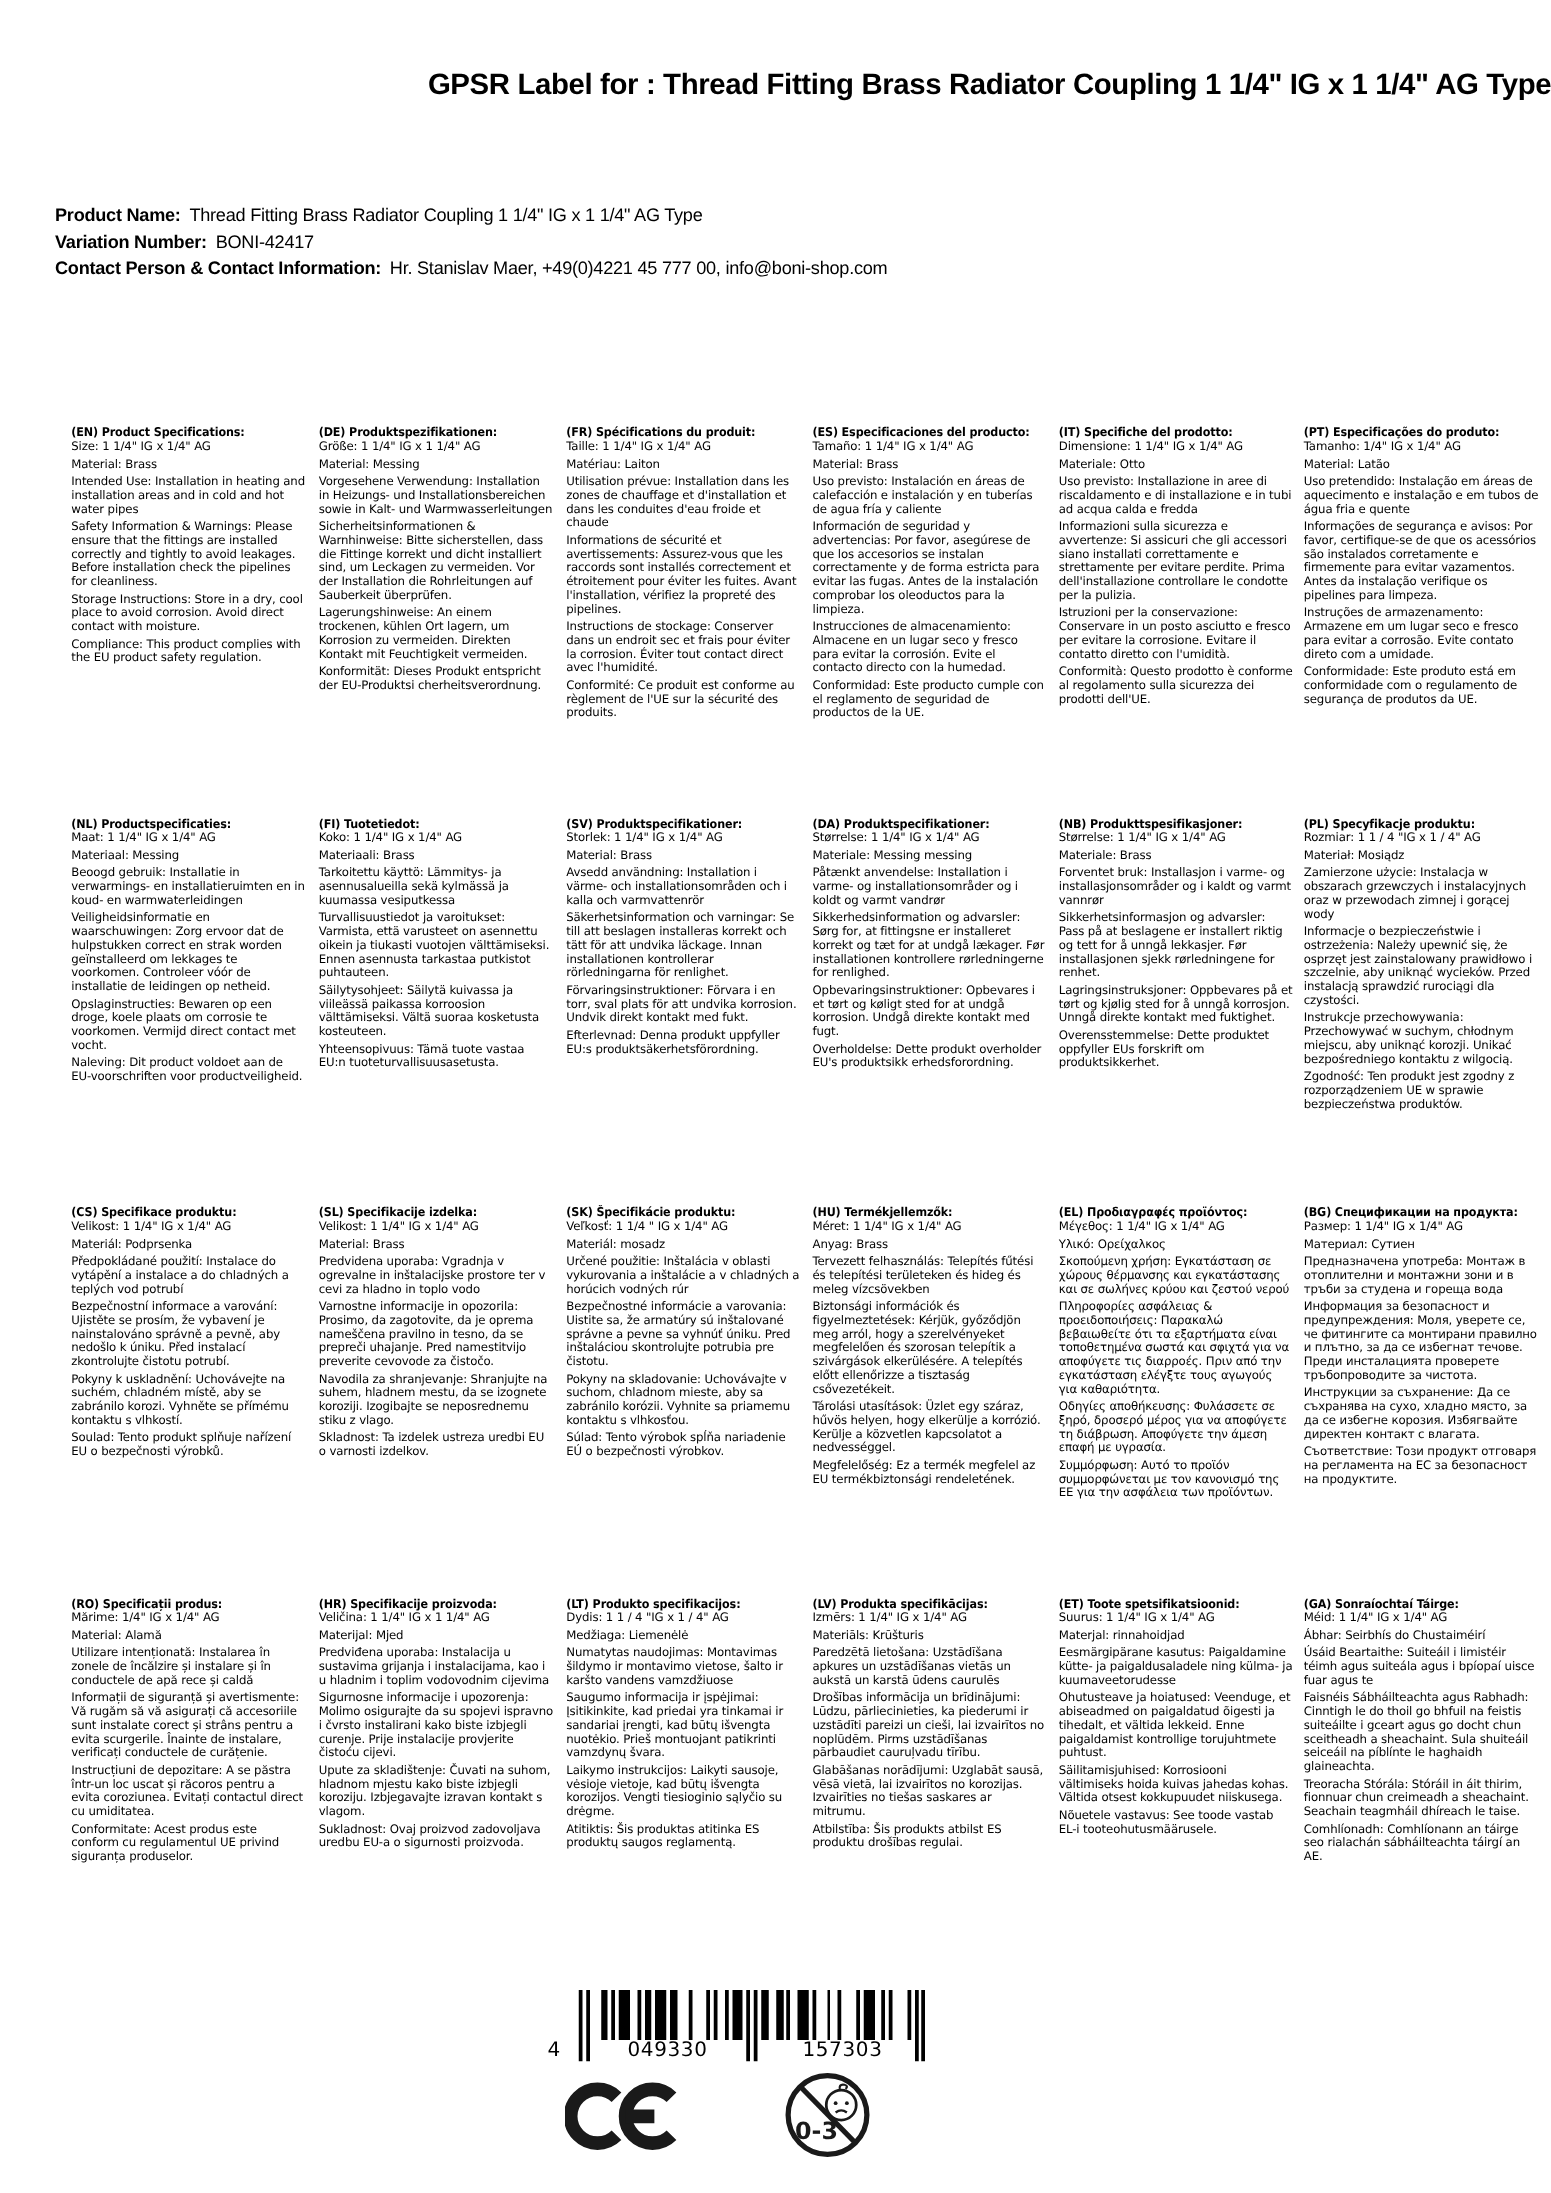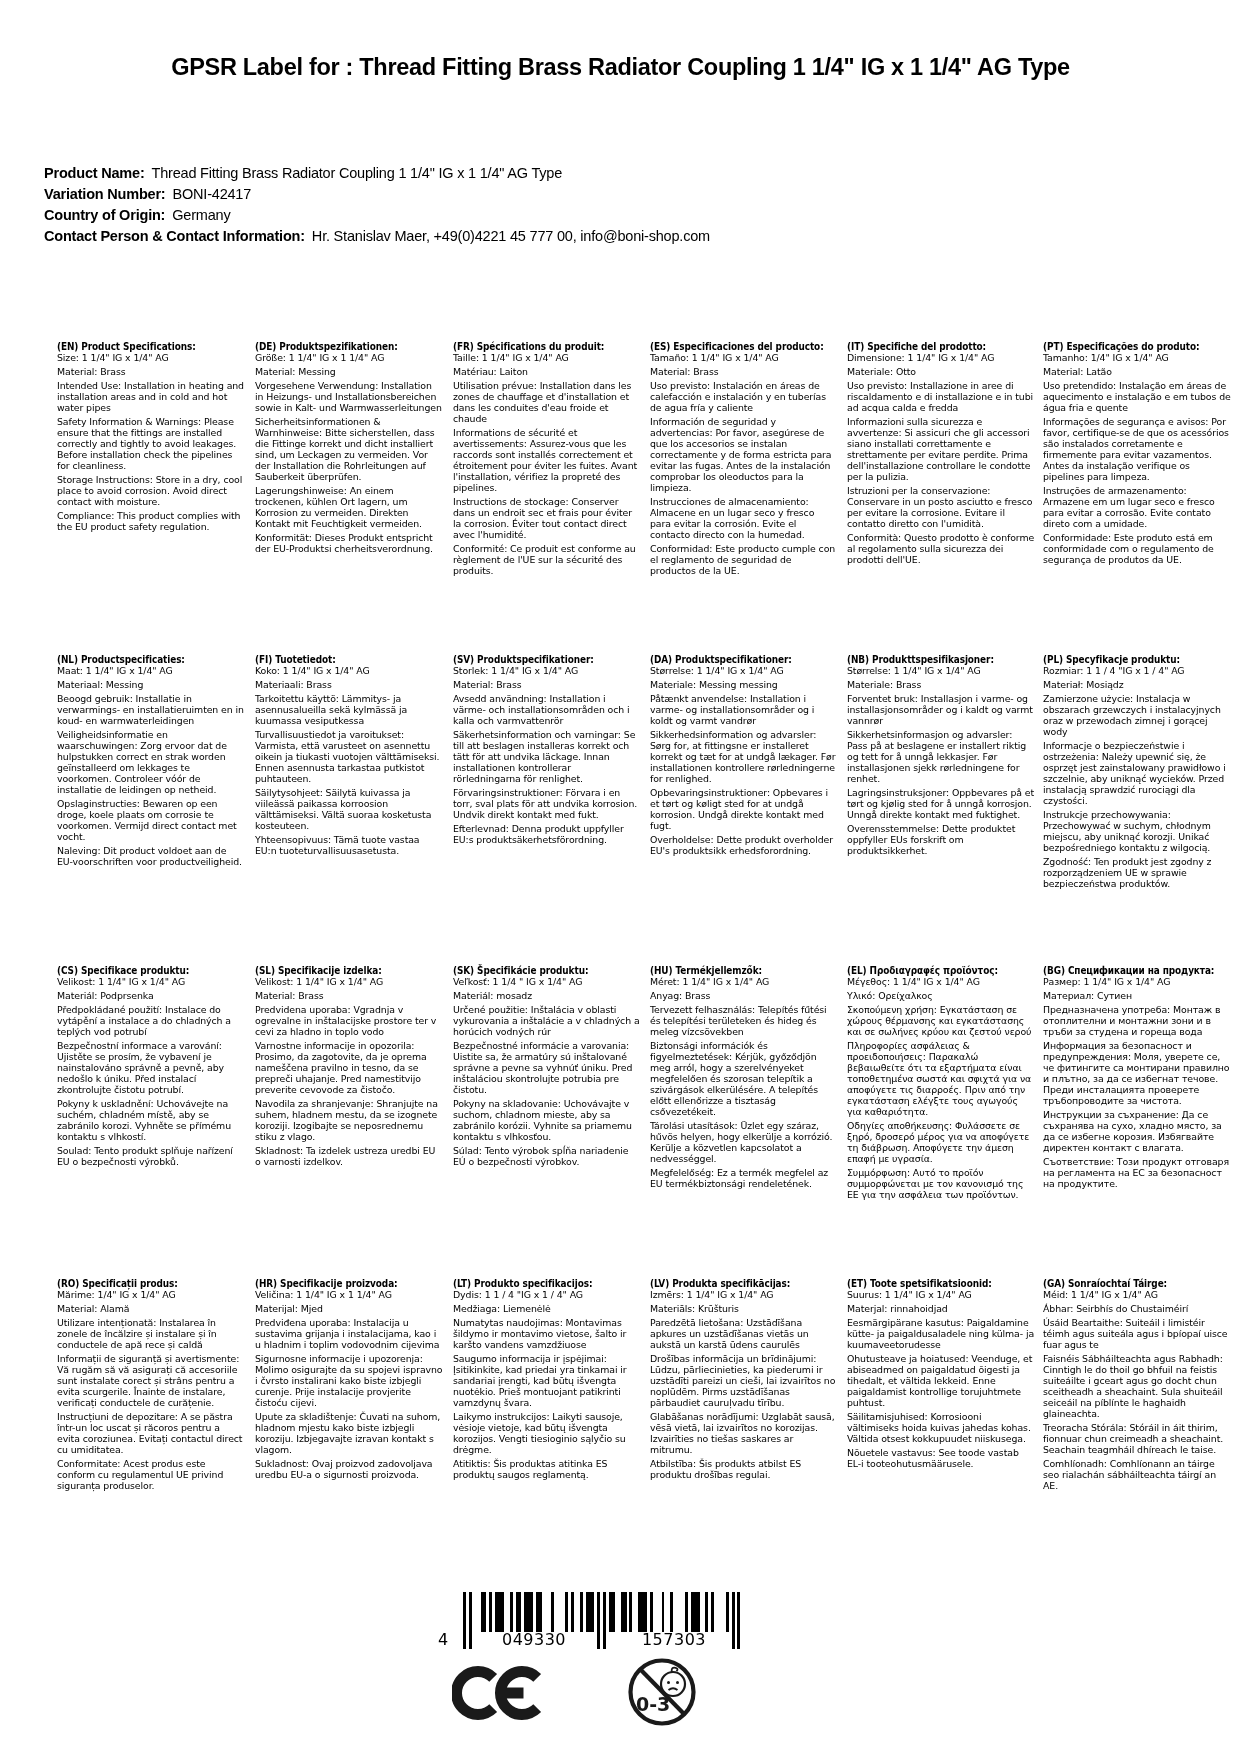--- a/index.html
+++ b/index.html
@@ -4,21 +4,21 @@
 <style>
   html,body { margin:0; padding:0; }
   body {
     width:1241px; height:1754px; position:relative;
     background:#ffffff; color:#000;
     font-family:"DejaVu Sans", sans-serif;
     overflow:hidden;
   }
   .page-title {
     position:absolute; top:50px; left:0; width:100%;
-    text-align:center;
+    text-align:right;
   }
   .page-title .inner {
     display:inline-block; width:900px;
     font-family:"Liberation Sans", sans-serif;
     font-weight:700; font-size:23.5px; line-height:34px;
     letter-spacing:-0.3px;
   }
   .product-info {
     position:absolute; left:44px; top:163px;
     font-family:"Liberation Sans", sans-serif;
@@ -57,23 +57,20 @@
 <div class="page-title">
   <div class="inner">GPSR Label for : Thread Fitting Brass Radiator Coupling 1 1/4" IG x 1 1/4" AG Type</div>
 </div>
 
 <div class="product-info">
   <div class="info-line">
     <span class="pi-label">Product Name:</span><span class="pi-value">Thread Fitting Brass Radiator Coupling 1 1/4" IG x 1 1/4" AG Type</span>
   </div>
   <div class="info-line">
     <span class="pi-label">Variation Number:</span><span class="pi-value">BONI-42417</span>
-  </div>
-  <div class="info-line">
-    <span class="pi-label">Country of Origin:</span><span class="pi-value">Germany</span>
   </div>
   <div class="info-line">
     <span class="pi-label">Contact Person &amp; Contact Information:</span><span class="pi-value">Hr. Stanislav Maer, +49(0)4221 45 777 00, info@boni-shop.com</span>
   </div>
 </div>
 
 <div>
     <div class="lang-block" style="left: 57px; top: 341px;"><div class="blk-h">(EN) Product Specifications:</div><div class="blk-p">Size: 1 1/4" IG x 1/4" AG</div><div class="blk-p">Material: Brass</div><div class="blk-p">Intended Use: Installation in heating and installation areas and in cold and hot water pipes</div><div class="blk-p">Safety Information &amp; Warnings: Please ensure that the fittings are installed correctly and tightly to avoid leakages. Before installation check the pipelines for cleanliness.</div><div class="blk-p">Storage Instructions: Store in a dry, cool place to avoid corrosion. Avoid direct contact with moisture.</div><div class="blk-p">Compliance: This product complies with the EU product safety regulation.</div></div>
     <div class="lang-block" style="left: 255px; top: 341px;"><div class="blk-h">(DE) Produktspezifikationen:</div><div class="blk-p">Größe: 1 1/4" IG x 1 1/4" AG</div><div class="blk-p">Material: Messing</div><div class="blk-p">Vorgesehene Verwendung: Installation in Heizungs- und Installationsbereichen sowie in Kalt- und Warmwasserleitungen</div><div class="blk-p">Sicherheitsinformationen &amp; Warnhinweise: Bitte sicherstellen, dass die Fittinge korrekt und dicht installiert sind, um Leckagen zu vermeiden. Vor der Installation die Rohrleitungen auf Sauberkeit überprüfen.</div><div class="blk-p">Lagerungshinweise: An einem trockenen, kühlen Ort lagern, um Korrosion zu vermeiden. Direkten Kontakt mit Feuchtigkeit vermeiden.</div><div class="blk-p">Konformität: Dieses Produkt entspricht der EU-Produktsi cherheitsverordnung.</div></div>
     <div class="lang-block" style="left: 453px; top: 341px;"><div class="blk-h">(FR) Spécifications du produit:</div><div class="blk-p">Taille: 1 1/4" IG x 1/4" AG</div><div class="blk-p">Matériau: Laiton</div><div class="blk-p">Utilisation prévue: Installation dans les zones de chauffage et d'installation et dans les conduites d'eau froide et chaude</div><div class="blk-p">Informations de sécurité et avertissements: Assurez-vous que les raccords sont installés correctement et étroitement pour éviter les fuites. Avant l'installation, vérifiez la propreté des pipelines.</div><div class="blk-p">Instructions de stockage: Conserver dans un endroit sec et frais pour éviter la corrosion. Éviter tout contact direct avec l'humidité.</div><div class="blk-p">Conformité: Ce produit est conforme au règlement de l'UE sur la sécurité des produits.</div></div>

